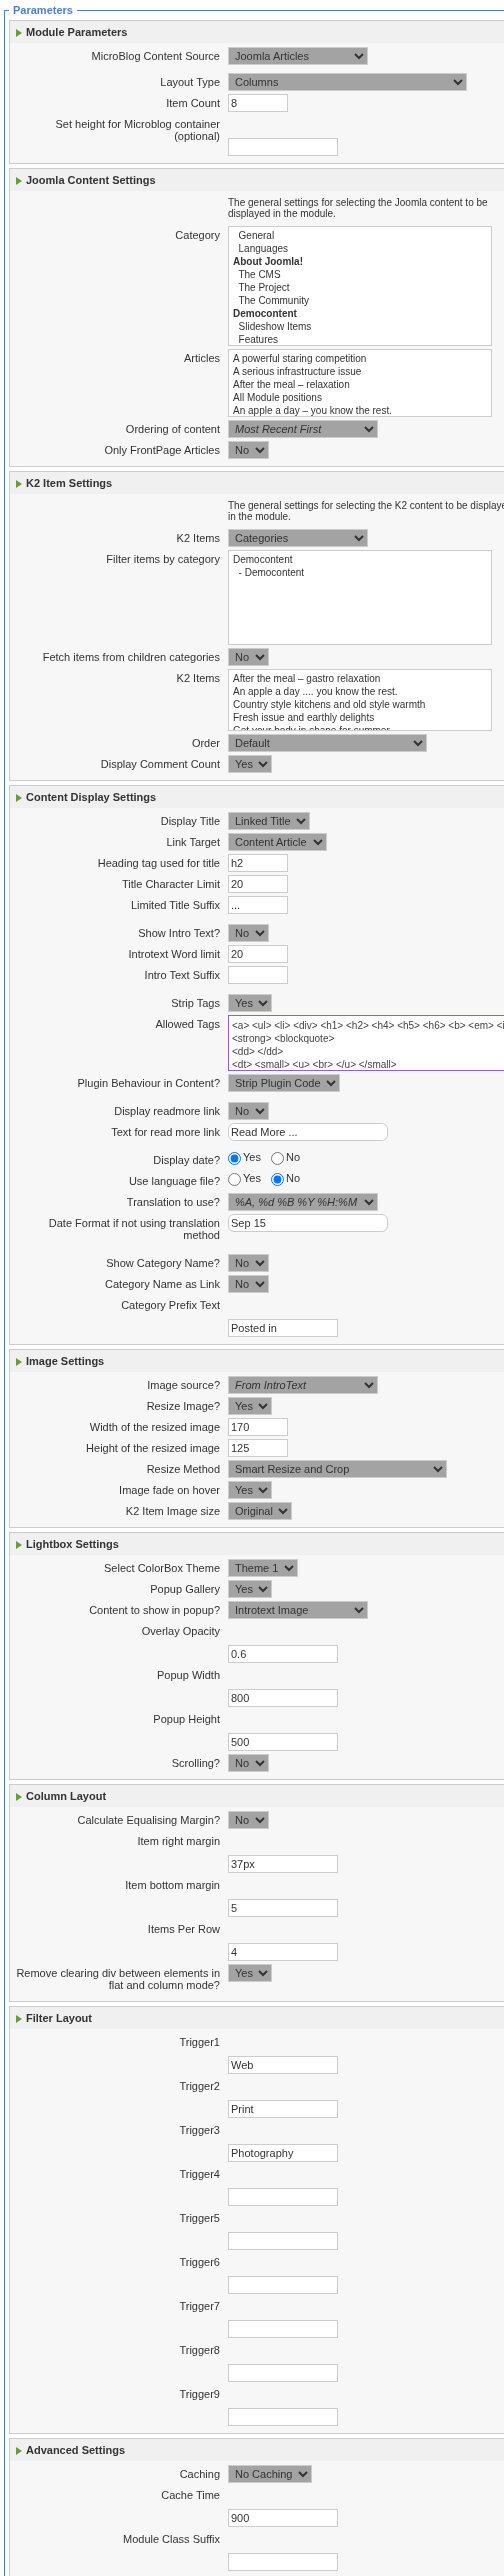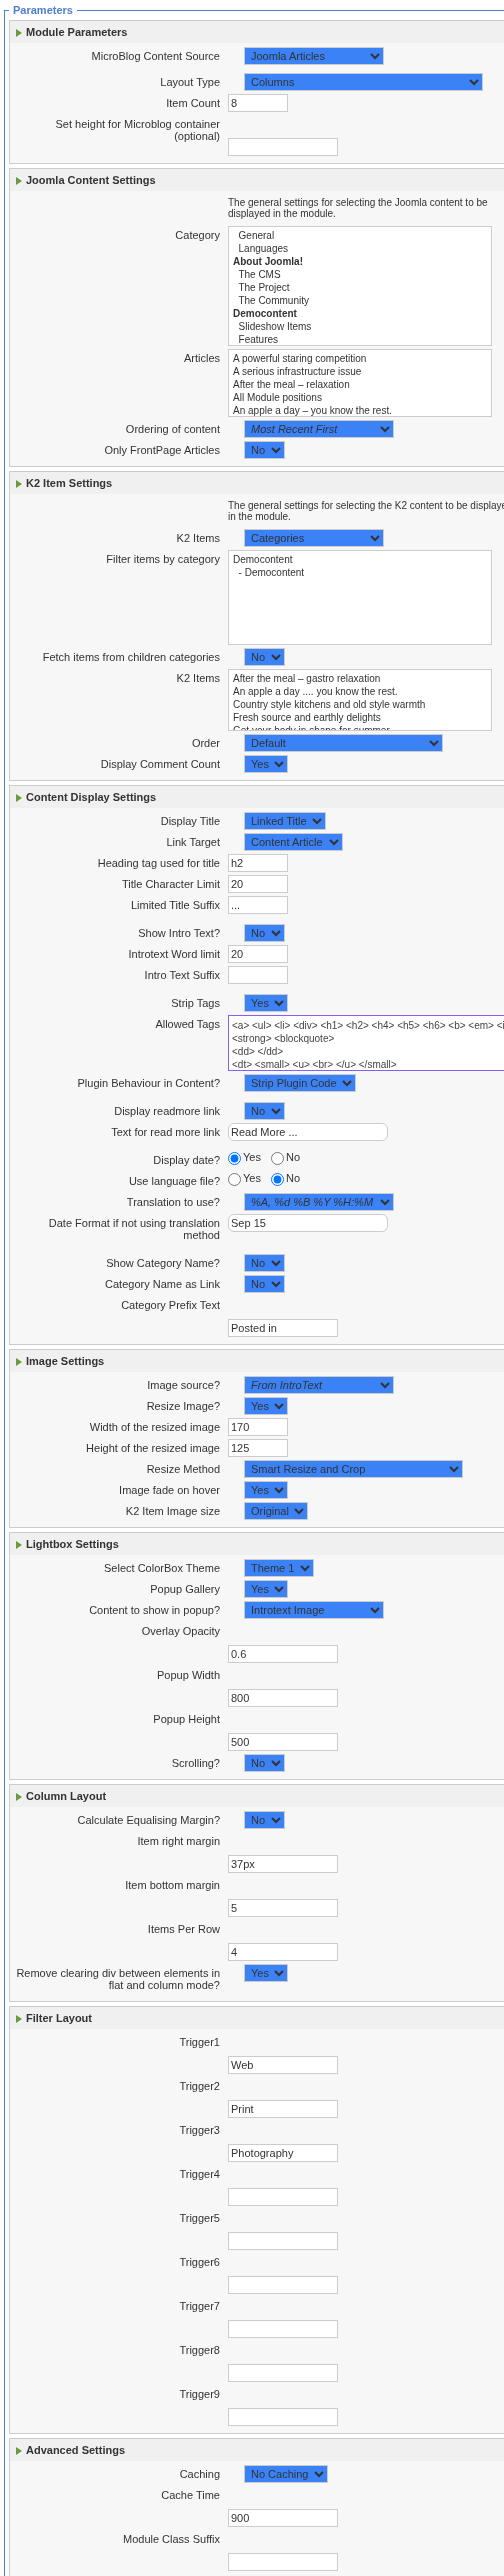--- a/index.html
+++ b/index.html
@@ -9,21 +9,21 @@
 .panel { border: 1px solid #ccc; background: #f7f7f7; margin-bottom: 4px; }
 .panel-header { background: #f0f0f0; padding: 5px 6px; font-weight: bold; font-size: 11px; color: #333; cursor: pointer; }
 .panel-header .tri { display: inline-block; width: 0; height: 0; border-top: 4px solid transparent; border-bottom: 4px solid transparent; border-left: 6px solid #6a9a3a; margin-right: 4px; vertical-align: middle; }
 .panel-body { padding: 4px; }
 .row { display: flex; align-items: flex-start; margin-bottom: 3px; }
 .row > .lbl { width: 214px; text-align: right; padding: 3px 8px 3px 2px; font-size: 11px; color: #333; flex-shrink: 0; }
 .row > .ctl { flex: 1; }
 .hint { font-size: 10px; color: #333; padding: 2px 0 4px 0; }
 select, input[type=text] { font-size: 11px; padding: 1px 2px; border: 1px solid #ccc; background: #fff; color: #333; }
 input[type=text] { height: 18px; }
-select { background: #3b82f6; margin-left: 16px; }
+select { background: #a3a3a3; }
 select.wide { width: 140px; }
 select.xwide { width: 150px; font-style: italic; }
 input.narrow { width: 60px; }
 input.mid { width: 110px; margin-top: 23px; }
 input.wide { width: 160px; border-radius: 6px; }
 .listbox { background: #fff; border: 1px solid #ccc; font-size: 10px; padding: 2px; overflow: auto; width: 264px; }
 .listbox .opt { padding: 1px 2px; white-space: pre; }
 .listbox .opt.bold { font-weight: bold; }
 .textarea-look { background: #fff; border: 1px solid #8b5cf6; font-size: 10px; padding: 3px; width: 288px; line-height: 1.3; color: #444; position: relative; }
 .scroll-ind { position: absolute; right: 2px; top: 4px; bottom: 4px; width: 8px; background: #ddd; border-radius: 4px; }
@@ -128,21 +128,21 @@
           <div class="lbl">Fetch items from children categories</div>
           <div class="ctl"><select><option>No</option></select></div>
         </div>
     <div class="row">
           <div class="lbl">K2 Items</div>
           <div class="ctl">
             <div class="listbox" style="height:62px" id="lb-k2i">
               <div class="opt">After the meal – gastro relaxation</div>
               <div class="opt">An apple a day .... you know the rest.</div>
               <div class="opt">Country style kitchens and old style warmth</div>
-              <div class="opt">Fresh source and earthly delights</div>
+              <div class="opt">Fresh issue and earthly delights</div>
               <div class="opt">Get your body in shape for summer</div>
             </div>
           </div>
         </div>
     <div class="row">
           <div class="lbl">Order</div>
           <div class="ctl"><select style="width:199px"><option>Default</option></select></div>
         </div>
     <div class="row">
           <div class="lbl">Display Comment Count</div>

